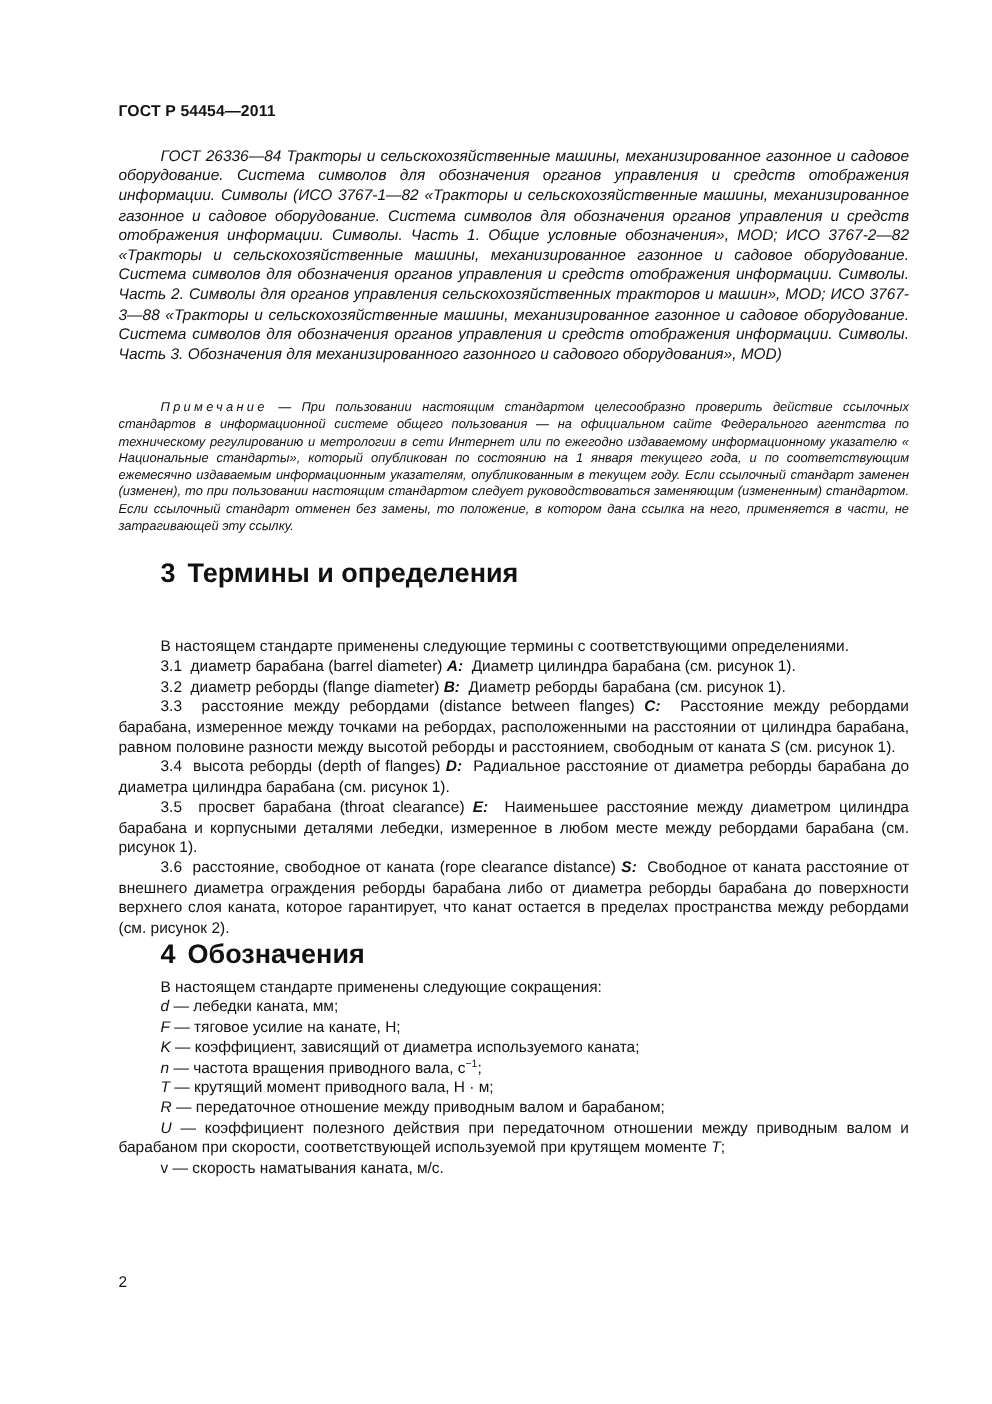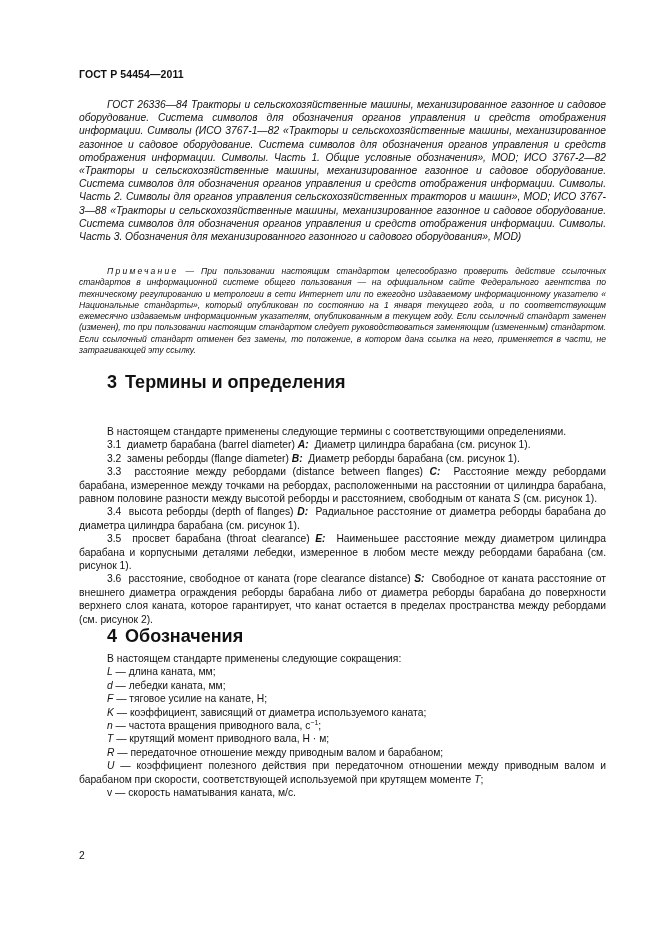--- a/index.html
+++ b/index.html
@@ -36,36 +36,35 @@
 
   <div class="block note"><span class="spaced">Примечание</span><span> — При пользовании настоящим стандартом целесообразно проверить действие ссылочных стандартов в информационной системе общего пользования — на официальном сайте Федерального агентства по техническому регулированию и метрологии в сети Интернет или по ежегодно издаваемому информационному указателю « Национальные стандарты», который опубликован по состоянию на 1 января текущего года, и по соответствующим ежемесячно издаваемым информационным указателям, опубликованным в текущем году. Если ссылочный стандарт заменен (изменен), то при пользовании настоящим стандартом следует руководствоваться заменяющим (измененным) стандартом. Если ссылочный стандарт отменен без замены, то положение, в котором дана ссылка на него, применяется в части, не затрагивающей эту ссылку.</span></div>
 
   <div class="h2 sec3-title"><span class="num">3</span><span>Термины и определения</span></div>
 
   <div class="block sec sec3">
     <p>В настоящем стандарте применены следующие термины с соответствующими определениями.</p>
 
     <p><span>3.1</span>&nbsp; <span class="b">диаметр барабана</span> <span>(barrel diameter)</span> <span class="bi">A:</span>&nbsp; <span>Диаметр цилиндра барабана (см. рисунок 1).</span></p>
 
-    <p><span>3.2</span>&nbsp; <span class="b">замены реборды</span> <span>(flange diameter)</span> <span class="bi">B:</span>&nbsp; <span>Диаметр реборды барабана (см. рисунок 1).</span></p>
+    <p><span>3.2</span>&nbsp; <span class="b">диаметр реборды</span> <span>(flange diameter)</span> <span class="bi">B:</span>&nbsp; <span>Диаметр реборды барабана (см. рисунок 1).</span></p>
 
     <p><span>3.3</span>&nbsp; <span class="b">расстояние между ребордами</span> <span>(distance between flanges)</span> <span class="bi">C:</span>&nbsp; <span>Расстояние между ребордами барабана, измеренное между точками на ребордах, расположенными на расстоянии от цилиндра барабана, равном половине разности между высотой реборды и расстоянием, свободным от каната</span> <span class="it">S</span> <span>(см. рисунок 1).</span></p>
 
     <p><span>3.4</span>&nbsp; <span class="b">высота реборды</span> <span>(depth of flanges)</span> <span class="bi">D:</span>&nbsp; <span>Радиальное расстояние от диаметра реборды барабана до диаметра цилиндра барабана (см. рисунок 1).</span></p>
 
     <p><span>3.5</span>&nbsp; <span class="b">просвет барабана</span> <span>(throat clearance)</span> <span class="bi">E:</span>&nbsp; <span>Наименьшее расстояние между диаметром цилиндра барабана и корпусными деталями лебедки, измеренное в любом месте между ребордами барабана (см. рисунок 1).</span></p>
 
     <p><span>3.6</span>&nbsp; <span class="b">расстояние</span><span class="b">, свободное от каната</span> <span>(rope clearance distance)</span> <span class="bi">S:</span>&nbsp; <span>Свободное от каната расстояние от внешнего диаметра ограждения реборды барабана либо от диаметра реборды барабана до поверхности верхнего слоя каната, которое гарантирует, что канат остается в пределах пространства между ребордами (см. рисунок 2).</span></p>
   </div>
 
   <div class="h2 sec4-title"><span class="num">4</span><span>Обозначения</span></div>
 
   <div class="block sec sec4">
     <p>В настоящем стандарте применены следующие сокращения:</p>
-    <p><span class="sym">L</span><span> — длина каната, мм;</span></p>
     <p><span class="sym">d</span><span> — лебедки каната, мм;</span></p>
     <p><span class="sym">F</span><span> — тяговое усилие на канате, Н;</span></p>
     <p><span class="sym">K</span><span> — коэффициент, зависящий от диаметра используемого каната;</span></p>
     <p><span class="sym">n</span><span> — частота вращения приводного вала, с</span><sup>−1</sup><span>;</span></p>
     <p><span class="sym">T</span><span> — крутящий момент приводного вала, Н · м;</span></p>
     <p><span class="sym">R</span><span> — передаточное отношение между приводным валом и барабаном;</span></p>
     <p><span class="sym">U</span><span> — коэффициент полезного действия при передаточном отношении между приводным валом и барабаном при скорости, соответствующей используемой при крутящем моменте </span><span class="sym">T</span><span>;</span></p>
     <p><span>v</span><span> — скорость наматывания каната, м/с.</span></p>
   </div>
 

